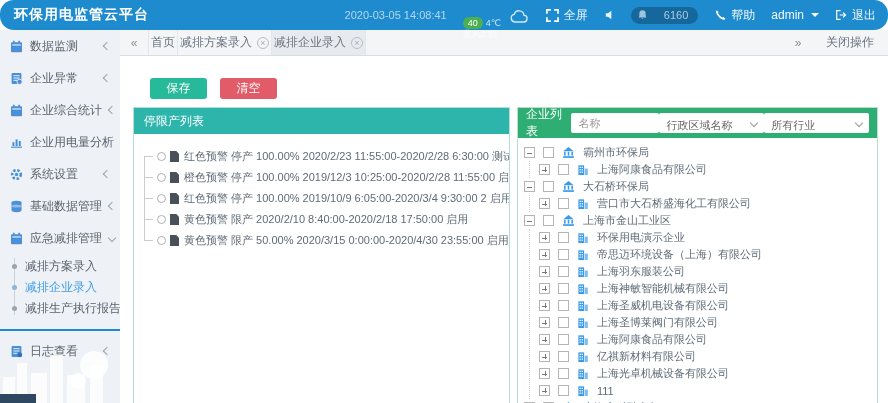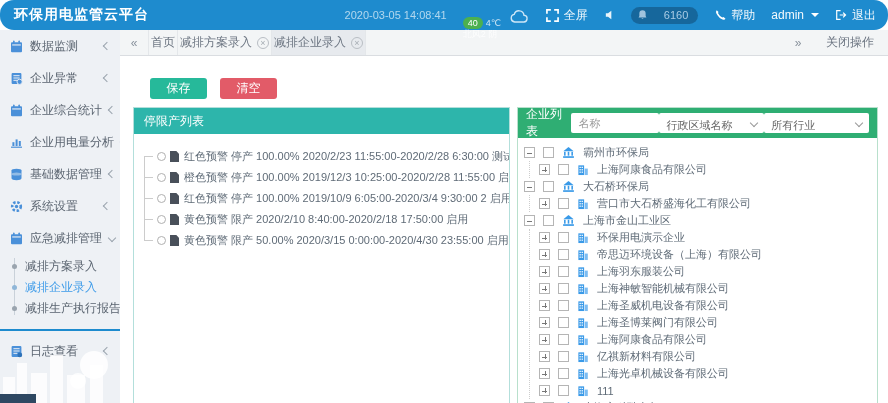--- a/index.html
+++ b/index.html
@@ -227,36 +227,36 @@
             <rect x="5.6" y="3.4" width="2" height="6.6" fill="#4a90d9"></rect>
             <rect x="8.8" y="5" width="2" height="5" fill="#4a90d9"></rect>
           </svg>
         </span>
       <span>企业用电量分析</span>
       <span class="chev right"></span>
     </div>
     <div class="sb-item">
       <span class="sicon">
           <svg width="13" height="13" viewBox="0 0 13 13">
+            <circle cx="6.5" cy="6.5" r="4.3" fill="none" stroke="#4a90d9" stroke-width="2.6" stroke-dasharray="2.4 1.7"></circle>
+            <circle cx="6.5" cy="6.5" r="1.7" fill="#4a90d9"></circle>
+          </svg>
+        </span>
+      <span>系统设置</span>
+      <span class="chev right"></span>
+    </div>
+    <div class="sb-item">
+      <span class="sicon">
+          <svg width="13" height="13" viewBox="0 0 13 13">
             <ellipse cx="6.5" cy="2.6" rx="5" ry="1.9" fill="#4a90d9"></ellipse>
             <path d="M1.5 2.6v7.6c0 1.1 2.2 2 5 2s5-.9 5-2V2.6" fill="#4a90d9"></path>
             <ellipse cx="6.5" cy="6" rx="5" ry="1.6" fill="#eef1f5" opacity=".45"></ellipse>
           </svg>
         </span>
       <span>基础数据管理</span>
-      <span class="chev right"></span>
-    </div>
-    <div class="sb-item">
-      <span class="sicon">
-          <svg width="13" height="13" viewBox="0 0 13 13">
-            <circle cx="6.5" cy="6.5" r="4.3" fill="none" stroke="#4a90d9" stroke-width="2.6" stroke-dasharray="2.4 1.7"></circle>
-            <circle cx="6.5" cy="6.5" r="1.7" fill="#4a90d9"></circle>
-          </svg>
-        </span>
-      <span>系统设置</span>
       <span class="chev right"></span>
     </div>
     <div class="sb-item">
       <span class="sicon">
           <svg width="13" height="13" viewBox="0 0 13 13">
             <rect x="1" y="2.2" width="11" height="10" rx="1" fill="#4a90d9"></rect>
             <rect x="3" y="0.4" width="1.6" height="3" rx=".8" fill="#4a90d9"></rect>
             <rect x="8.4" y="0.4" width="1.6" height="3" rx=".8" fill="#4a90d9"></rect>
             <rect x="2.2" y="4.4" width="8.6" height="1.1" fill="#eef1f5"></rect>
           </svg>

